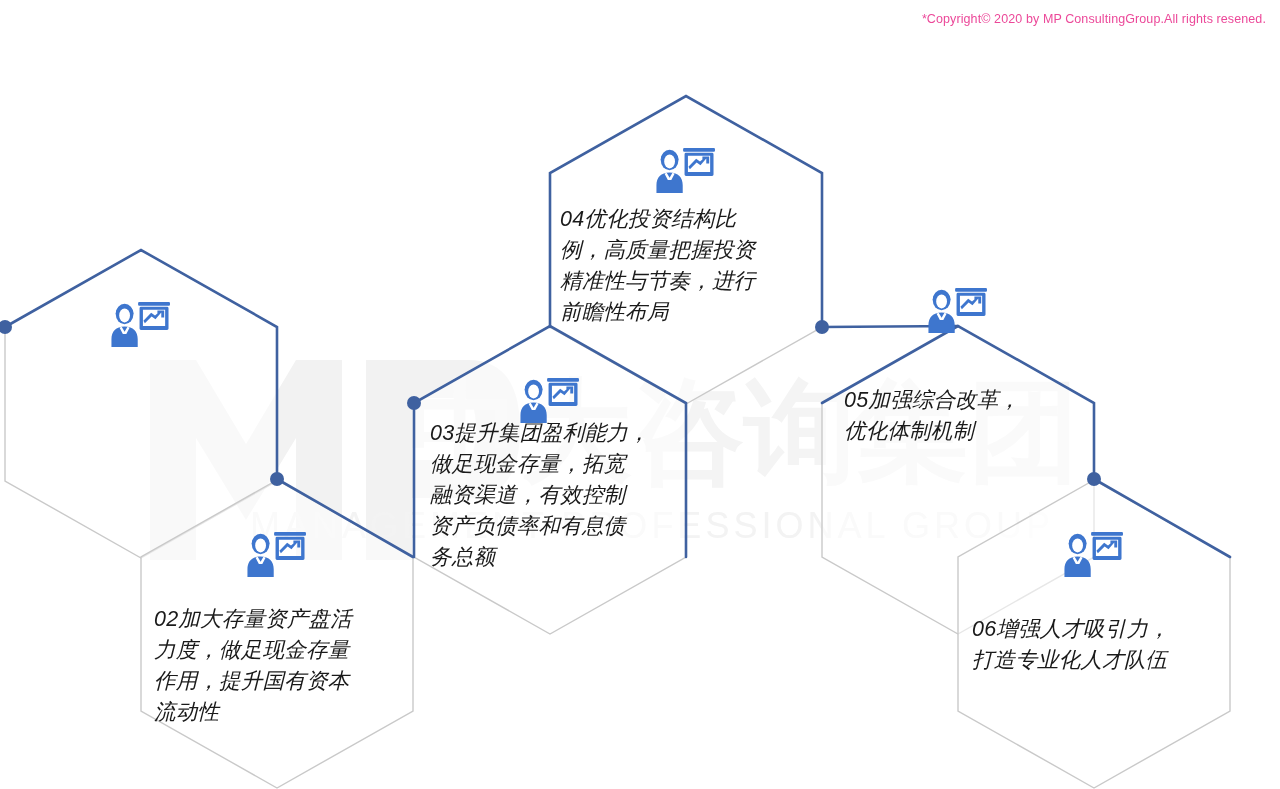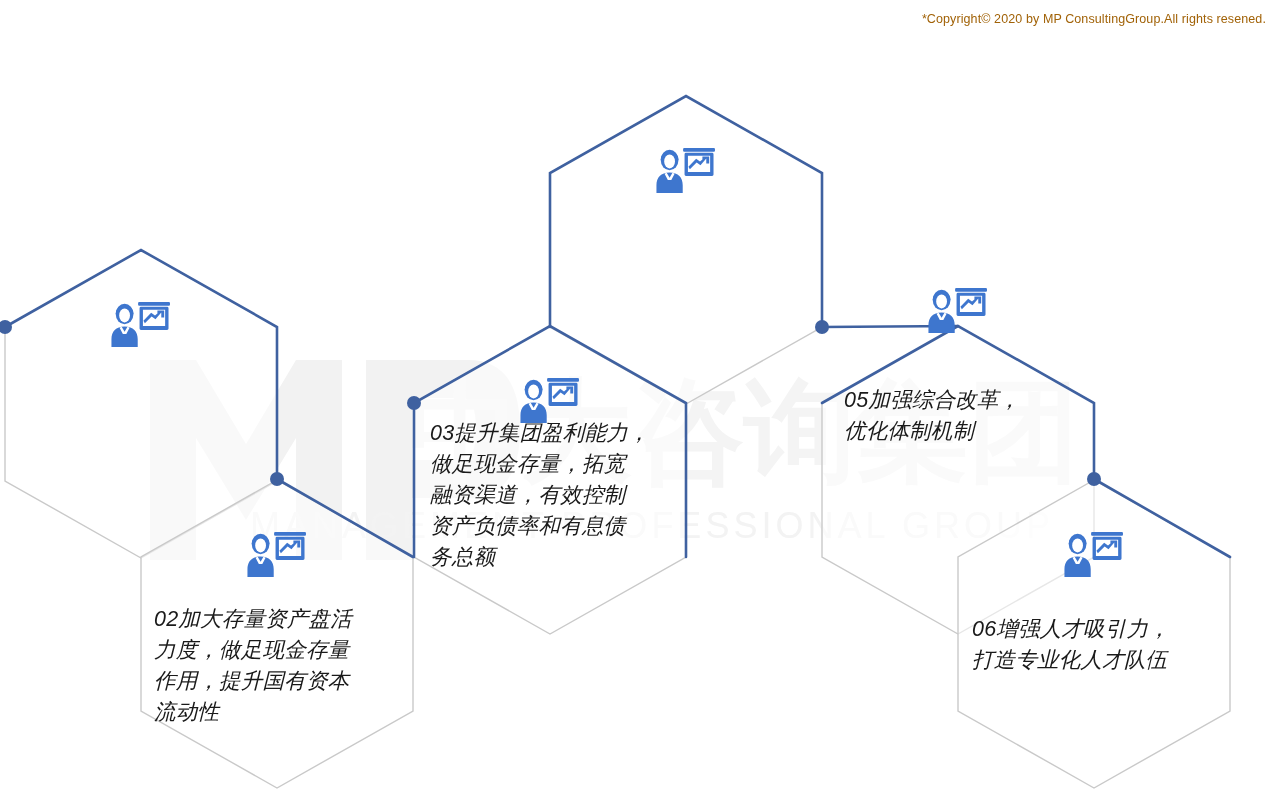--- a/index.html
+++ b/index.html
@@ -22,21 +22,21 @@
     height: 789px;
   }
 
   
   .copyright {
     position: absolute;
     right: 14px;
     top: 12px;
     font-family: "Liberation Sans", sans-serif;
     font-size: 12.5px;
-    color: #a16207;
+    color: #ec4899;
     letter-spacing: .1px;
     white-space: nowrap;
     z-index: 40;
   }
 
   
   .watermark {
     position: absolute;
     left: 0; top: 0;
     width: 1280px; height: 789px;
@@ -211,20 +211,24 @@
           <rect x="29" y="2" width="33" height="4" rx="1.2"></rect>
           <path d="M32 7 h27 a1.5 1.5 0 0 1 1.5 1.5 v21 a1.5 1.5 0 0 1 -1.5 1.5 h-27 a1.5 1.5 0 0 1 -1.5 -1.5 v-21 A1.5 1.5 0 0 1 32 7 Z M34 10 v17 h23 v-17 Z"></path>
           <path d="M36 24 L43 17 L47 20 L53 13 L53 18 L56 18 L56 11 L49 11 L49 14 L46.5 16 L42.5 13.2 L34.5 21.5 Z"></path>
           <ellipse cx="15" cy="14.5" rx="9.2" ry="10.5"></ellipse>
           <ellipse cx="15" cy="16" rx="5.6" ry="7.2" fill="#ffffff"></ellipse>
           <path d="M15 5.2 a9.2 9.2 0 0 1 9.2 9.3 h-2.6 a6.6 6.6 0 0 0 -13.2 0 h-2.6 A9.2 9.2 0 0 1 15 5.2 Z"></path>
           <path d="M15 27.4 c-9 0 -13.6 5.2 -13.6 13.2 v8 h27.2 v-8 c0 -8 -4.6 -13.2 -13.6 -13.2 Z"></path>
           <path d="M12 27.8 l3 5 l3 -5 l2.2 .9 l-3.4 6.4 h-3.6 l-3.4 -6.4 Z" fill="#ffffff"></path>
         </g>
       </svg>
+      <div class="body" style="left:560px;top:204px;width:252px;">04优化投资结构比
+例，高质量把握投资
+精准性与节奏，进行
+前瞻性布局</div>
     </div>
 
     <div class="node" style="left:0;top:0;width:1280px;height:789px;">
       <svg class="icon" viewBox="0 0 64 58" style="left:927px;top:286px;">
         <g fill="#3e76ce">
           <rect x="29" y="2" width="33" height="4" rx="1.2"></rect>
           <path d="M32 7 h27 a1.5 1.5 0 0 1 1.5 1.5 v21 a1.5 1.5 0 0 1 -1.5 1.5 h-27 a1.5 1.5 0 0 1 -1.5 -1.5 v-21 A1.5 1.5 0 0 1 32 7 Z M34 10 v17 h23 v-17 Z"></path>
           <path d="M36 24 L43 17 L47 20 L53 13 L53 18 L56 18 L56 11 L49 11 L49 14 L46.5 16 L42.5 13.2 L34.5 21.5 Z"></path>
           <ellipse cx="15" cy="14.5" rx="9.2" ry="10.5"></ellipse>
           <ellipse cx="15" cy="16" rx="5.6" ry="7.2" fill="#ffffff"></ellipse>

